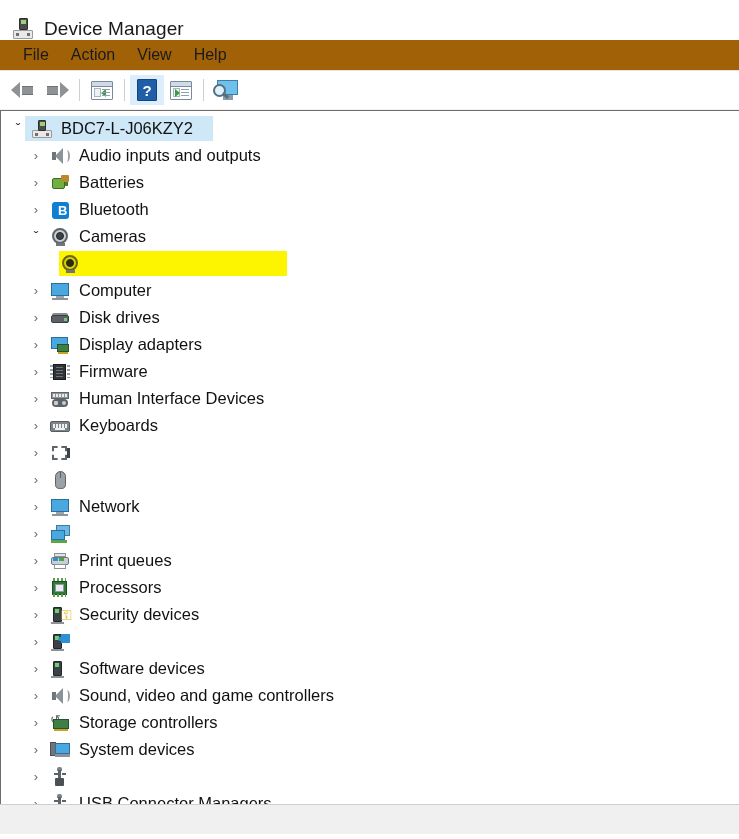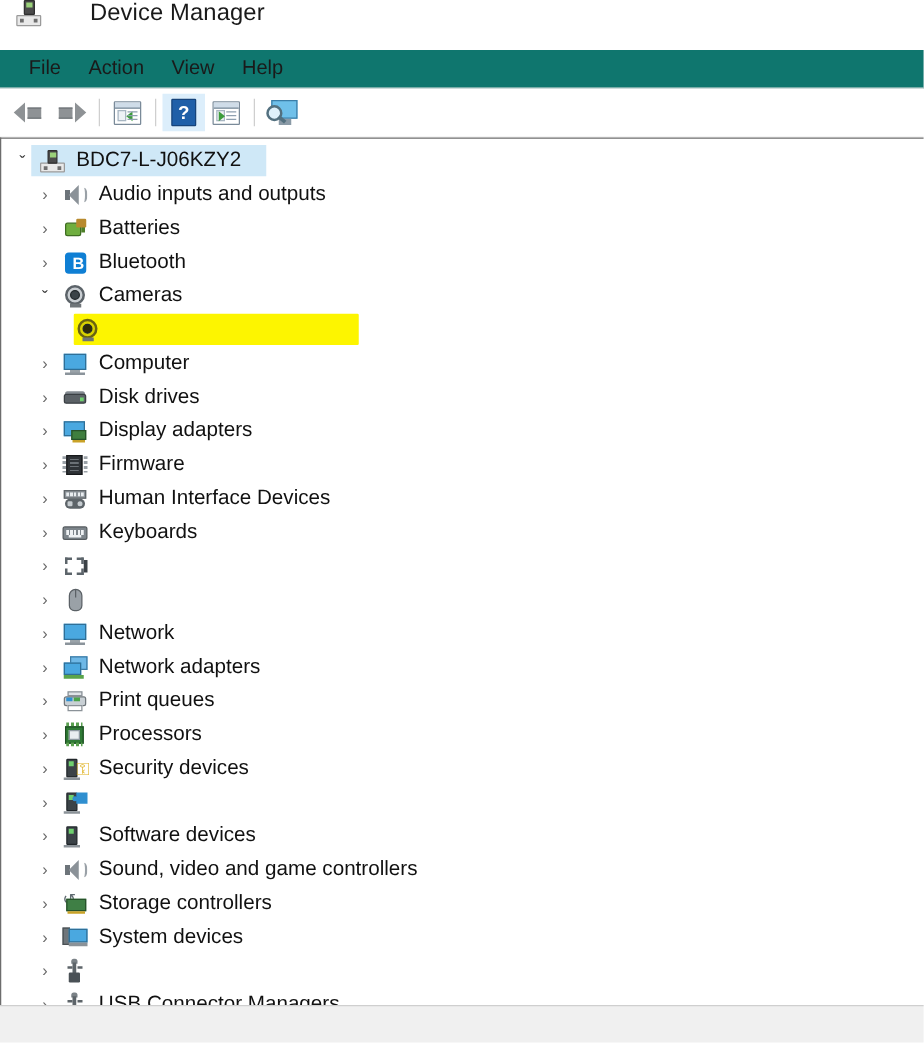--- a/index.html
+++ b/index.html
@@ -13,24 +13,23 @@
     overflow: hidden;
     font-family: "Liberation Sans", sans-serif;
     color: #000000;
     -webkit-font-smoothing: antialiased;
   }
 
   
   .titlebar {
     height: 40px;
     display: flex;
-    align-items: flex-start;
+    align-items: flex-end;
     padding-left: 12px;
     background: #ffffff;
-    gap: 28px;
   }
   .titlebar .app-icon {
     width: 22px;
     height: 22px;
     position: relative;
     flex: 0 0 auto;
     margin-right: 10px;
   }
   
   .dm-icon-base {
@@ -72,21 +71,21 @@
     letter-spacing: 0.1px;
     color: #1a1a1a;
   }
 
   
   .menubar {
     height: 30px;
     display: flex;
     align-items: center;
     padding-left: 12px;
-    background: #0f766e;
+    background: #a16207;
     border-bottom: 1px solid #e3e3e3;
   }
   .menu-item {
     font-size: 16px;
     color: #1a1a1a;
     padding: 2px 11px;
     cursor: default;
   }
 
   
@@ -675,21 +674,20 @@
       <div class="node-label">Network</div>
     </div>
 
     <div class="node child">
       <div class="twisty">›</div>
       <div class="node-icon">
         <div class="ic net-back"></div>
           <div class="ic net-front"></div>
           <div class="ic net-base"></div>
       </div>
-      <div class="node-label">Network adapters</div>
     </div>
 
     <div class="node child">
       <div class="twisty">›</div>
       <div class="node-icon">
         <div class="ic pq-top"></div>
           <div class="ic pq-body"></div>
         <div class="ic pq-strip"></div>
           <div class="ic pq-strip2"></div>
           <div class="ic pq-out"></div>

